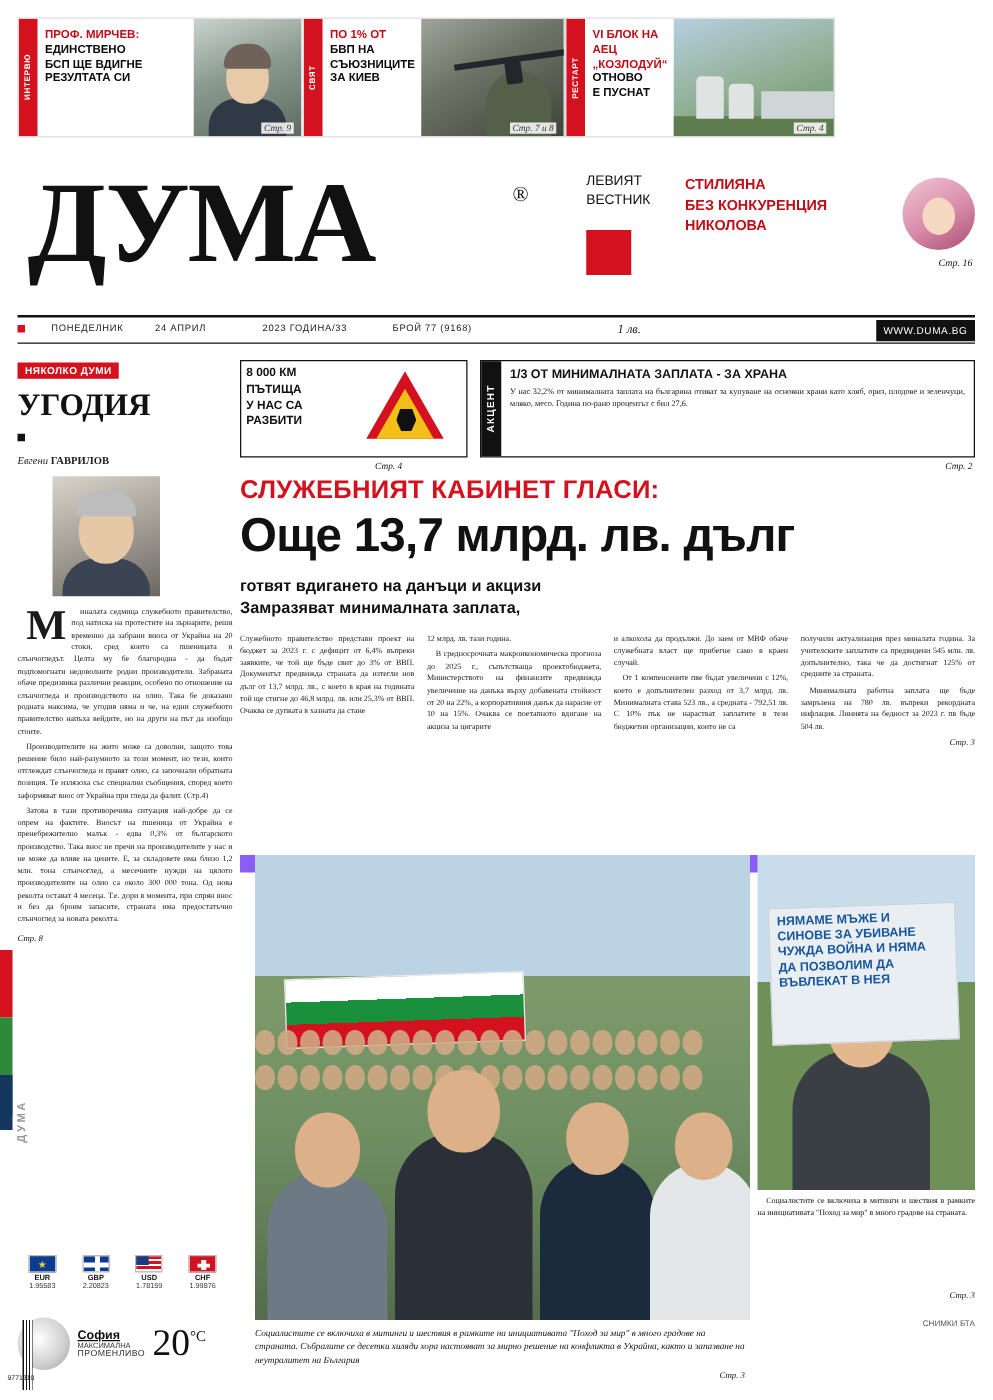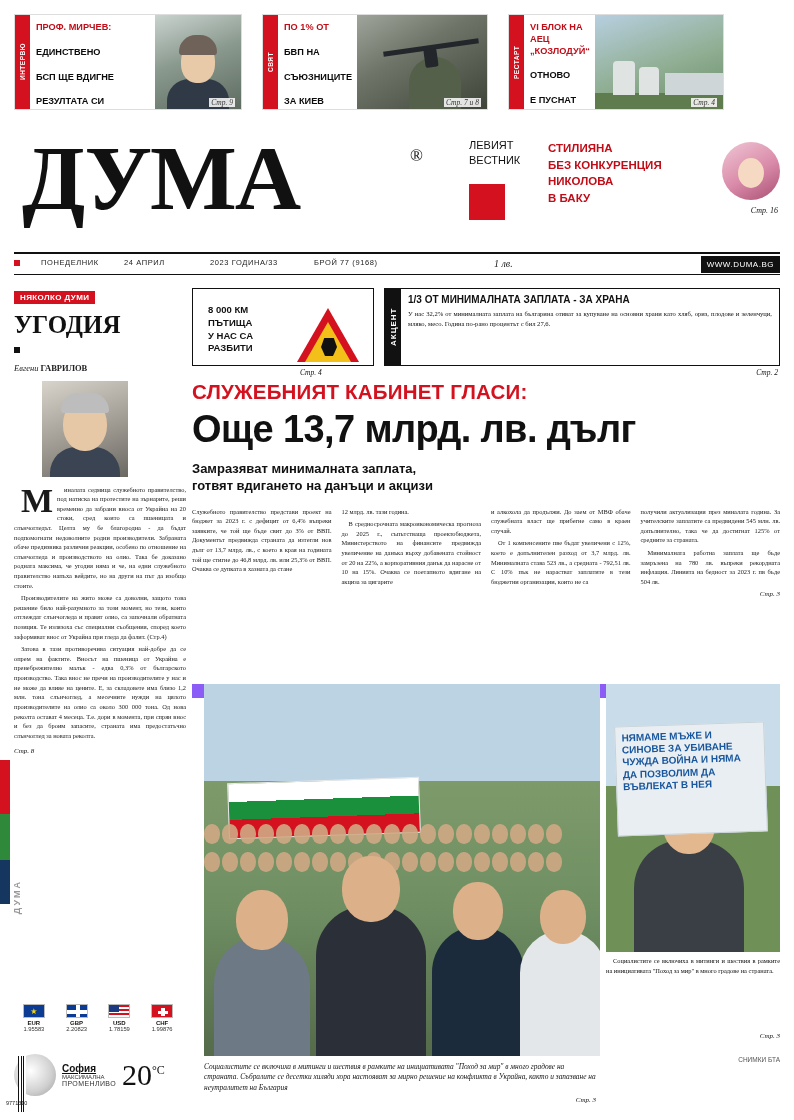--- a/index.html
+++ b/index.html
@@ -9,44 +9,44 @@
     font-family: "Liberation Serif", serif;
     color: #111;
     position: relative;
     overflow: hidden;
   }
   .page { position: absolute; inset: 0; }
 
   
   .teaser-strip {
     position: absolute; top: 14px; left: 14px; right: 14px; height: 96px;
-    display: flex; gap: 20px;
+    display: flex; gap: 0;
   }
   .teaser {
     position: relative; display: flex; background: #ffffff;
     border: 1px solid #ddd; overflow: hidden;
   }
   .teaser.t1 { width: 228px; }
-  .teaser.t2 { width: 226px; }
+  .teaser.t2 { width: 210px; }
   .teaser.t3 { width: 216px; }
   .teaser-tag {
     width: 15px; background: #d4111e; color: #fff;
     font-family: "Liberation Sans", sans-serif;
     font-size: 6.5px; font-weight: bold; letter-spacing: .5px;
     writing-mode: vertical-rl; transform: rotate(180deg);
     display: flex; align-items: center; justify-content: center;
     text-transform: uppercase;
   }
   .teaser-txt {
     flex: 1; padding: 7px 5px 5px 6px;
     font-family: "Liberation Sans", sans-serif;
     font-weight: bold; font-size: 9.2px; line-height: 1.28;
     color: #c00d18; text-transform: uppercase;
   }
-  .teaser-txt .l2 { color: #0b0b0b; margin-top: 13px; }
+  .teaser-txt .l2 { color: #0b0b0b; }
   .teaser-photo { width: 86px; position: relative; }
   .teaser.t1 .teaser-photo { background: linear-gradient(160deg,#c9d3cf,#8b9a8f 45%,#5d6b60); }
   .teaser.t2 .teaser-photo { width: 152px; background: linear-gradient(150deg,#9fa59a,#6e7468 40%,#3f4439); }
   .teaser.t3 .teaser-photo { width: 138px; background: linear-gradient(160deg,#b7cfe0,#8fae92 55%,#6d8e6c); }
   .portrait-head {
     position: absolute; width: 34px; height: 42px; border-radius: 48% 48% 44% 44%;
     background: #e8c9a8; left: 26px; top: 26px;
   }
   .portrait-hair {
     position: absolute; width: 38px; height: 20px; border-radius: 20px 20px 4px 4px;
@@ -183,21 +183,21 @@
   .spine-dark { position: absolute; left: 0; top: 860px; width: 10px; height: 44px; background: #15365e; }
   .spine-label {
     position: absolute; left: 12px; top: 880px;
     font-family: "Liberation Sans", sans-serif; font-size: 9px; font-weight: bold;
     color: #999; writing-mode: vertical-rl; transform: rotate(180deg); letter-spacing: 2px;
   }
 
   
   .box-roads {
     position: absolute; left: 192px; top: 288px; width: 182px; height: 78px;
-    border: 1px solid #111; display: flex; padding: 15px;
+    border: 1px solid #111; display: flex; padding: 4px;
   }
   .box-roads .txt {
     font-family: "Liberation Sans", sans-serif; font-weight: bold; font-size: 9.5px;
     line-height: 1.35; color: #111; text-transform: uppercase; width: 92px;
   }
   .sign {
     position: relative; width: 66px; height: 60px; margin-left: 4px;
   }
   .sign .tri {
     position: absolute; left: 0; top: 4px; width: 0; height: 0;
@@ -450,21 +450,20 @@
       <div>ЛЕВИЯТ</div>
       <div>ВЕСТНИК</div>
     </div>
     <div class="logo-sq"></div>
 
     <div class="baku-box">
       <div class="baku-txt">
         <div>СТИЛИЯНА</div>
         <div>БЕЗ КОНКУРЕНЦИЯ</div>
         <div>НИКОЛОВА</div>
-        <div>В БАКУ</div>
       </div>
       <div class="baku-avatar"></div>
       <div class="baku-page">Стр. 16</div>
     </div>
   </div>
 
   <div class="mh-rule"></div>
   <div class="date-row">
     <div class="dr-sq"></div>
     <span class="dr1">ПОНЕДЕЛНИК</span>
@@ -525,22 +524,22 @@
       <div class="accent-title">1/3 ОТ МИНИМАЛНАТА ЗАПЛАТА - ЗА ХРАНА</div>
       <div class="accent-text">У нас 32,2% от минималната заплата на българина отиват за купуване на основни храни като хляб, ориз, плодове и зеленчуци, мляко, месо. Година по-рано процентът с бил 27,6.</div>
     </div>
   </div>
   <div class="accent-page">Стр. 2</div>
 
   <div class="main-wrap">
     <div class="main-over">СЛУЖЕБНИЯТ КАБИНЕТ ГЛАСИ:</div>
     <div class="main-head">Още 13,7 млрд. лв. дълг</div>
     <div class="main-sub">
+      <div>готвят вдигането на данъци и акцизи</div>
       <div>Замразяват минималната заплата,</div>
-      <div>готвят вдигането на данъци и акцизи</div>
     </div>
     <div class="main-cols">
       <div class="mc">
         <p class="first">Служебното правителство представи проект на бюджет за 2023 г. с дефицит от 6,4% въпреки заявките, че той ще бъде свит до 3% от ВВП. Документът предвижда страната да изтегли нов дълг от 13,7 млрд. лв., с което в края на годината той ще стигне до 46,8 млрд. лв. или 25,3% от ВВП. Очаква се дупката в хазната да стане</p>
       </div>
       <div class="mc">
         <p class="first">12 млрд. лв. тази година.</p>
         <p>В средносрочната макроикономическа прогноза до 2025 г., съпътстваща проектобюджета, Министерството на финансите предвижда увеличение на данъка върху добавената стойност от 20 на 22%, а корпоративния данък да нарасне от 10 на 15%. Очаква се поетапното вдигане на акциза за цигарите</p>
       </div>
       <div class="mc">

